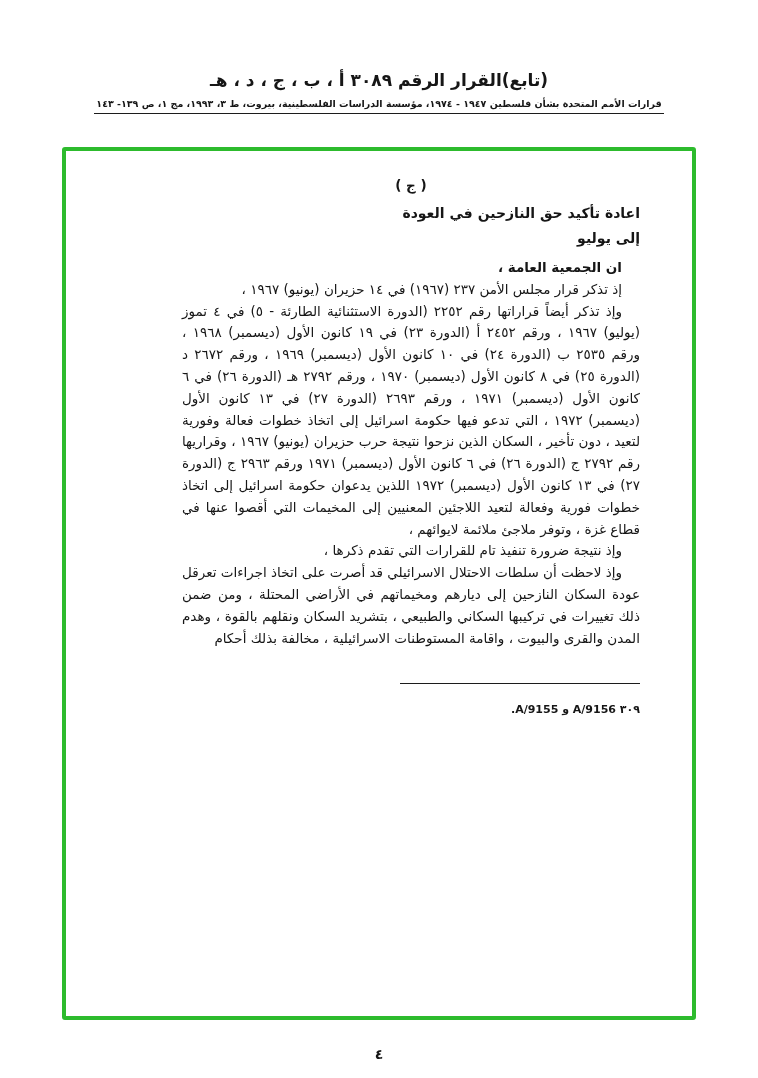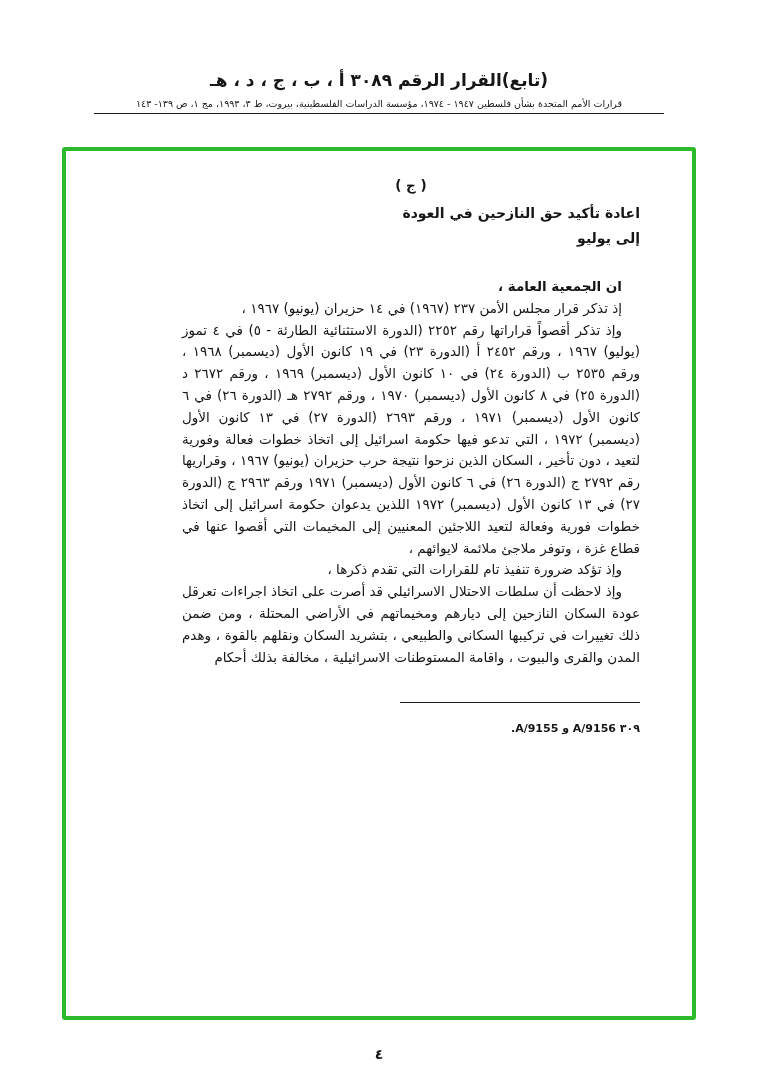--- a/index.html
+++ b/index.html
@@ -19,21 +19,21 @@
   }
   .header { text-align:center; padding-top:70px; }
   .header-title {
     font-size:17px;
     font-weight:700;
     letter-spacing:0.3px;
   }
   .citation {
     margin-top:8px;
     font-size:9.5px;
-    font-weight:400;
+    font-weight:700;
     text-align:center;
     white-space:nowrap;
   }
   .header-divider {
     width:570px;
     margin:4px auto 0;
     border-bottom:1.5px solid #1c1c1c;
   }
   .doc-frame {
     position:absolute;
@@ -50,21 +50,21 @@
     font-weight:700;
     margin-bottom:8px;
   }
   .doc-title {
     text-align:right;
     font-size:14px;
     font-weight:700;
     line-height:1.75;
   }
   .opening {
-    margin-top:26px;
+    margin-top:7px;
     font-size:13.5px;
     font-weight:700;
     text-indent:18px;
     line-height:21.8px;
   }
   .para {
     font-size:13.5px;
     line-height:21.8px;
     text-align:justify;
     text-indent:18px;
@@ -107,26 +107,26 @@
     <div class="doc-title">إلى يوليو</div>
 
     <p class="opening">ان الجمعية العامة ،</p>
 
     <p class="para">
       <strong>إذ تذكر</strong>
       <span>قرار مجلس الأمن ٢٣٧ (١٩٦٧) في ١٤ حزيران (يونيو) ١٩٦٧ ،</span>
     </p>
 
     <p class="para">
-      <strong>وإذ تذكر أقصواً</strong>
+      <strong>وإذ تذكر أيضاً</strong>
       <span>قراراتها رقم ٢٢٥٢ (الدورة الاستثنائية الطارئة - ٥) في ٤ تموز (يوليو) ١٩٦٧ ، ورقم ٢٤٥٢ أ (الدورة ٢٣) في ١٩ كانون الأول (ديسمبر) ١٩٦٨ ، ورقم ٢٥٣٥ ب (الدورة ٢٤) في ١٠ كانون الأول (ديسمبر) ١٩٦٩ ، ورقم ٢٦٧٢ د (الدورة ٢٥) في ٨ كانون الأول (ديسمبر) ١٩٧٠ ، ورقم ٢٧٩٢ هـ (الدورة ٢٦) في ٦ كانون الأول (ديسمبر) ١٩٧١ ، ورقم ٢٦٩٣ (الدورة ٢٧) في ١٣ كانون الأول (ديسمبر) ١٩٧٢ ، التي تدعو فيها حكومة اسرائيل إلى اتخاذ خطوات فعالة وفورية لتعيد ، دون تأخير ، السكان الذين نزحوا نتيجة حرب حزيران (يونيو) ١٩٦٧ ، وقراريها رقم ٢٧٩٢ ج (الدورة ٢٦) في ٦ كانون الأول (ديسمبر) ١٩٧١ ورقم ٢٩٦٣ ج (الدورة ٢٧) في ١٣ كانون الأول (ديسمبر) ١٩٧٢ اللذين يدعوان حكومة اسرائيل إلى اتخاذ خطوات فورية وفعالة لتعيد اللاجئين المعنيين إلى المخيمات التي أقصوا عنها في قطاع غزة ، وتوفر ملاجئ ملائمة لايوائهم ،</span>
     </p>
 
     <p class="para">
-      <strong>وإذ تؤكد</strong>
+      <strong>وإذ نتيجة</strong>
       <span>ضرورة تنفيذ تام للقرارات التي تقدم ذكرها ،</span>
     </p>
 
 
     <p class="para">
       <strong>وإذ لاحظت</strong>
       <span>أن سلطات الاحتلال الاسرائيلي قد أصرت على اتخاذ اجراءات تعرقل عودة السكان النازحين إلى ديارهم ومخيماتهم في الأراضي المحتلة ، ومن ضمن ذلك تغييرات في تركيبها السكاني والطبيعي ، بتشريد السكان ونقلهم بالقوة ، وهدم المدن والقرى والبيوت ، واقامة المستوطنات الاسرائيلية ، مخالفة بذلك أحكام</span>
     </p>
 
     <div class="footnote-block">

